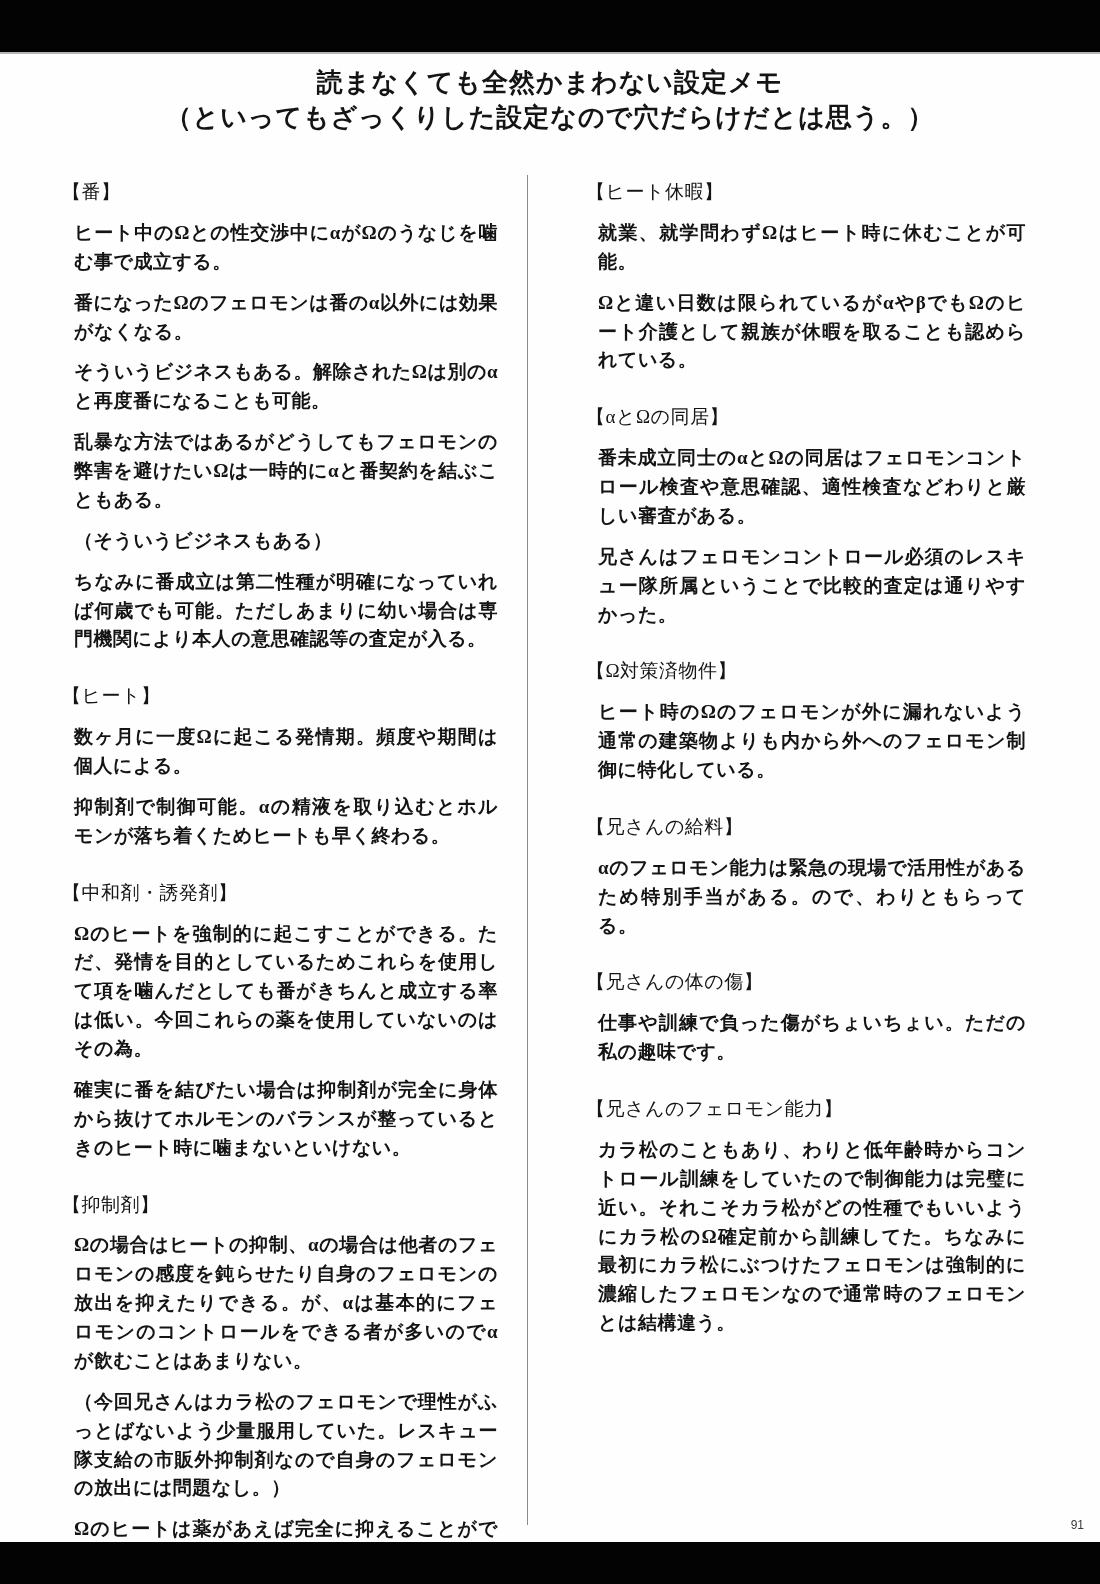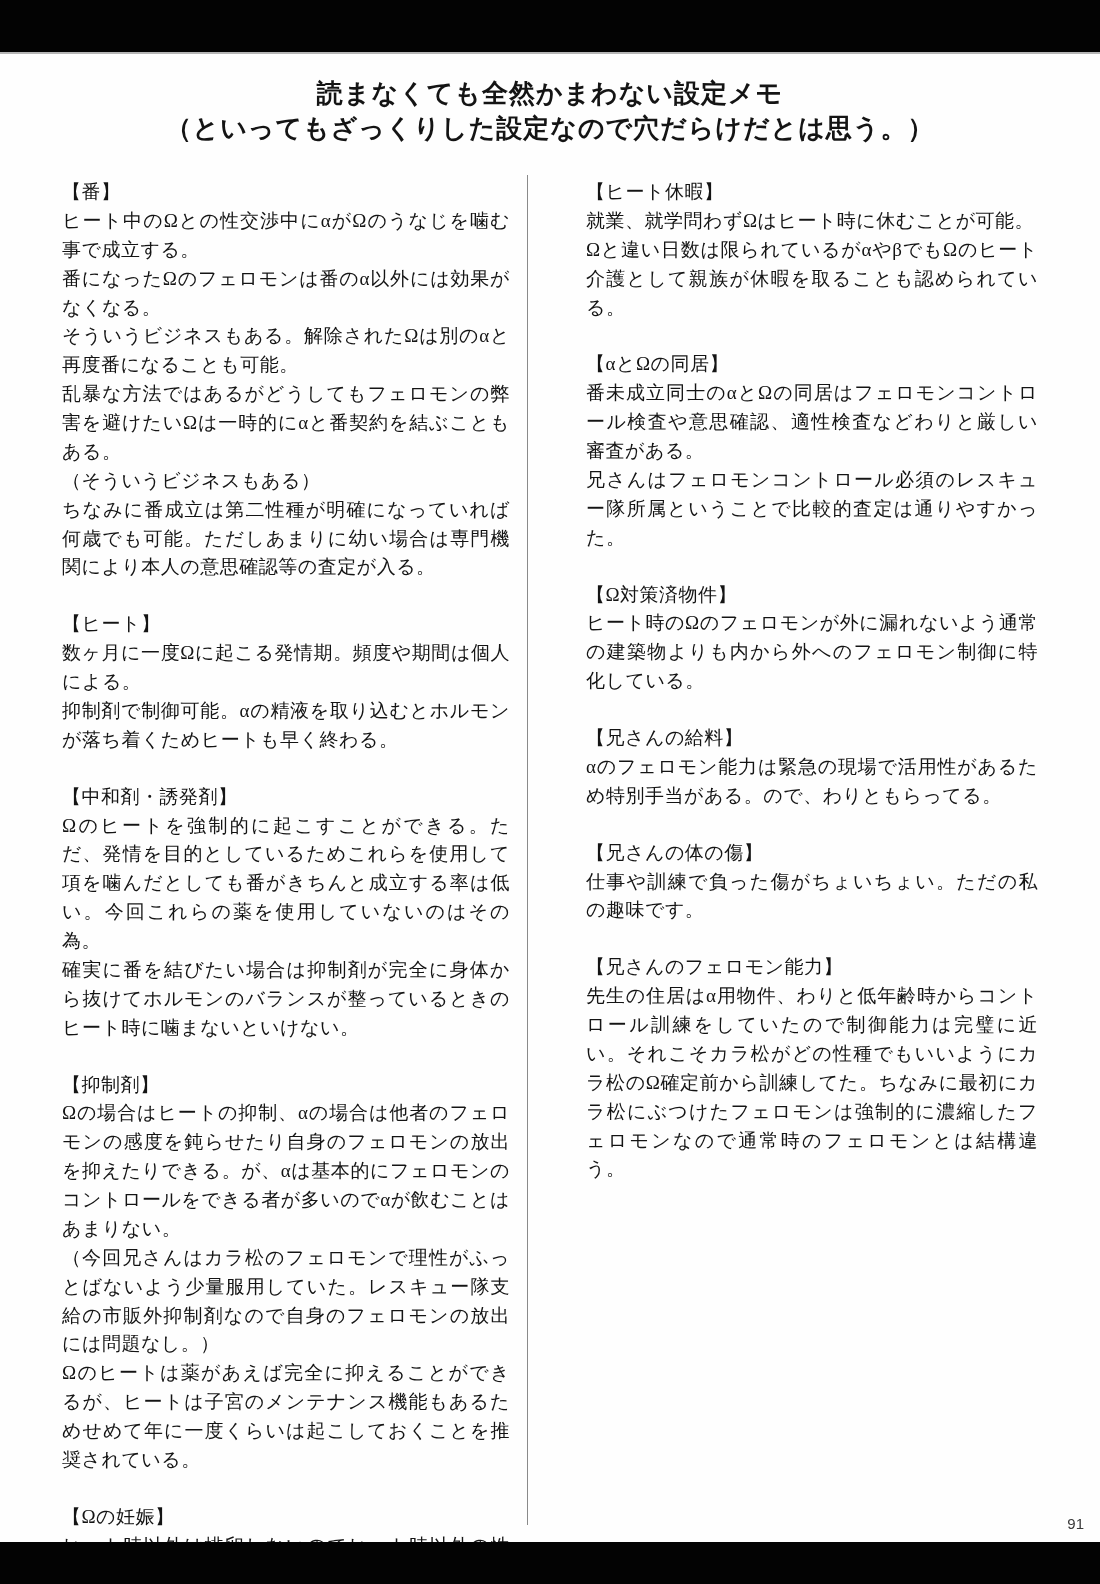--- a/index.html
+++ b/index.html
@@ -27,21 +27,21 @@
   }
   .bottom-bar {
     position: absolute;
     bottom: 0; left: 0;
     width: 100%;
     height: 42px;
     background: #030303;
   }
   .title-block {
     position: absolute;
-    top: 76px;
+    top: 65px;
     left: 0;
     width: 100%;
     text-align: center;
     font-family: "Liberation Sans", "DejaVu Sans", sans-serif;
     font-weight: bold;
     font-size: 26px;
     line-height: 1.35;
     letter-spacing: 1px;
   }
   .columns {
@@ -69,28 +69,29 @@
     height: 1350px;
     background: #8a8a8a;
   }
   .memo-section {
     margin-bottom: 28px;
   }
   .sec-heading {
     margin: 0;
   }
   .sec-para {
-    margin: 0;
+    margin: 12px;
     text-align: justify;
+    font-weight: bold;
   }
   .page-number {
     position: absolute;
     right: 16px;
     bottom: 52px;
-    font-size: 15px;
+    font-size: 12px;
     color: #3a3a3a;
     font-family: "Liberation Sans", "DejaVu Sans", sans-serif;
   }
 </style>
 </head>
 <body>
 
 <div class="page">
   <div class="top-bar"></div>
 
@@ -151,21 +152,21 @@
         <section class="memo-section">
           <div class="sec-heading">【兄さんの給料】</div>
           <div class="sec-para">αのフェロモン能力は緊急の現場で活用性があるため特別手当がある。ので、わりともらってる。</div>
         </section>
         <section class="memo-section">
           <div class="sec-heading">【兄さんの体の傷】</div>
           <div class="sec-para">仕事や訓練で負った傷がちょいちょい。ただの私の趣味です。</div>
         </section>
         <section class="memo-section">
           <div class="sec-heading">【兄さんのフェロモン能力】</div>
-          <div class="sec-para">先生の住居はα用物件、わりと低年齢時からコントロール訓練をしていたので制御能力は完璧に近い。それこそカラ松がどの性種でもいいようにカラ松のΩ確定前から訓練してた。ちなみに最初にカラ松にぶつけたフェロモンは強制的に濃縮したフェロモンなので通常時のフェロモンとは結構違う。</div>
+          <div class="sec-para">カラ松のこともあり、わりと低年齢時からコントロール訓練をしていたので制御能力は完璧に近い。それこそカラ松がどの性種でもいいようにカラ松のΩ確定前から訓練してた。ちなみに最初にカラ松にぶつけたフェロモンは強制的に濃縮したフェロモンなので通常時のフェロモンとは結構違う。</div>
         </section>
       </div>
   </div>
 
   <div class="page-number">91</div>
 
   <div class="bottom-bar"></div>
 </div>
 
 </body></html>

